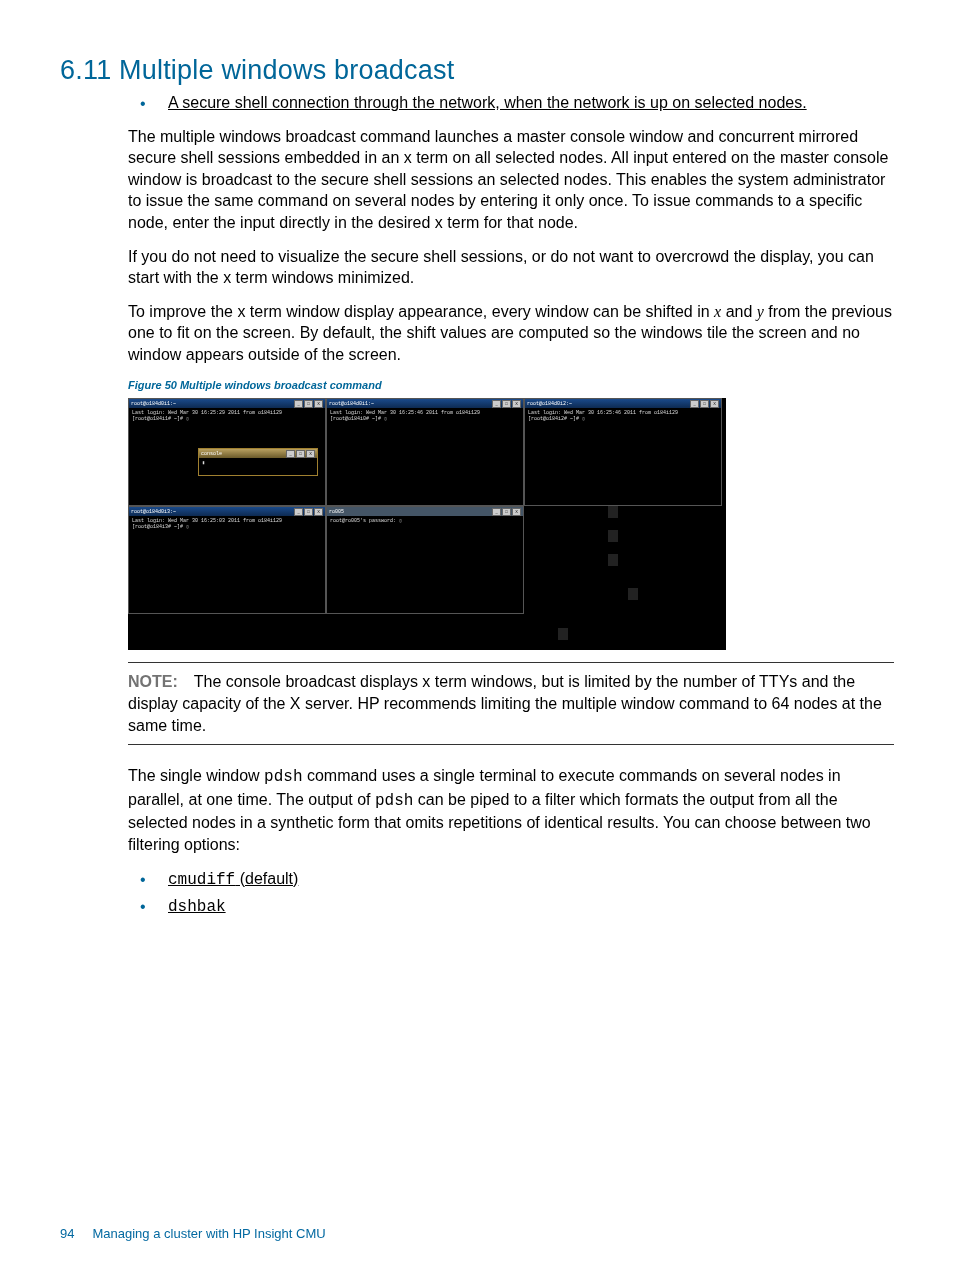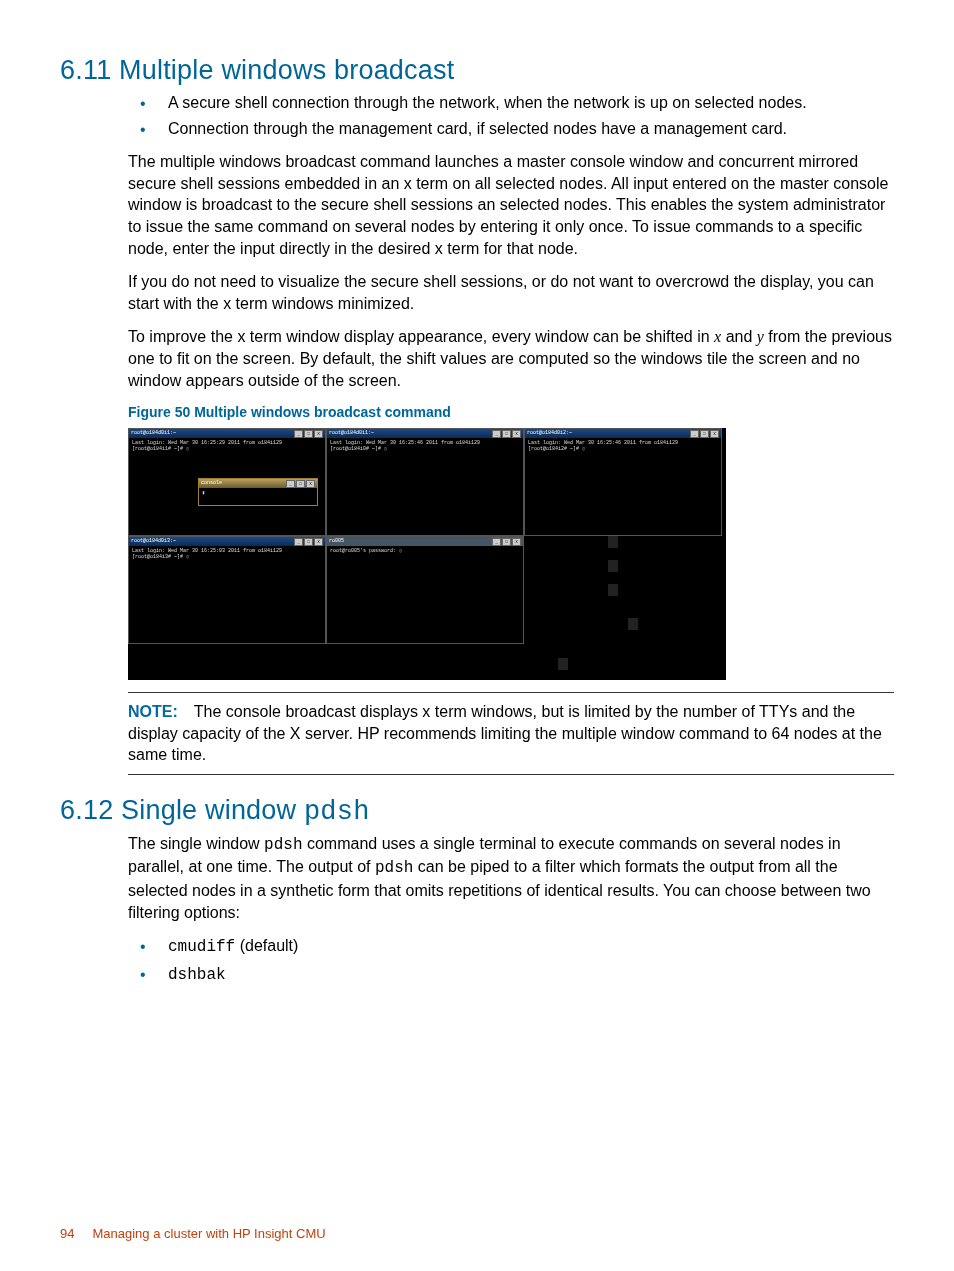--- a/index.html
+++ b/index.html
@@ -38,45 +38,47 @@
   }
   ul.bullets {
     list-style: none;
     padding: 0;
     margin: 0 0 12px 0;
   }
   ul.bullets li {
     position: relative;
     padding-left: 40px;
     margin: 4px 0;
+    text-decoration: underline;
   }
   ul.bullets li::before {
     content: "•";
     position: absolute;
     left: 12px;
     top: 1px;
     color: #006699;
     font-size: 16px;
   }
   .italic { font-style: italic; font-family: "Times New Roman", serif; }
   .figcaption {
     font-weight: bold;
     color: #006699;
-    font-size: 14px;
+    font-size: 11px;
     margin: 2px 0 6px 0;
+    font-style: italic;
   }
   .note-row {
     margin: 12px 0 20px 0;
     border-top: 1px solid #333;
     border-bottom: 1px solid #333;
     padding: 8px 0;
   }
   .note-row .nlabel {
     font-weight: bold;
-    color: #0369a1;
+    color: #737373;
     margin-right: 16px;
   }
   .mono { font-family: "Courier New", monospace; font-size: 16px; }
   .mono-head { font-family: "Courier New", monospace; }
 
   
   .figure-wrap {
     width: 598px;
     height: 252px;
     position: relative;
@@ -137,36 +139,35 @@
     right: 0;
     width: 10px;
     background: repeating-linear-gradient(#222 0 12px, #000 12px 24px);
   }
 
   .footer {
     position: absolute;
     bottom: 30px;
     left: 60px;
     font-size: 13px;
-    color: #c2410c;
+    color: #0369a1;
   }
   .footer .pnum { margin-right: 18px; }
 </style>
 </head>
 <body>
 
 <div class="page">
 
   <h2 class="section-heading">6.11 Multiple windows broadcast</h2>
 
   <div class="body-block">
 
     <ul class="bullets">
       <li>A secure shell connection through the network, when the network is up on selected nodes.</li>
-      <li>Connection through the management card, if selected nodes have a management card.</li>
     </ul>
 
     <p>The multiple windows broadcast command launches a master console window and concurrent mirrored secure shell sessions embedded in an x term on all selected nodes. All input entered on the master console window is broadcast to the secure shell sessions an selected nodes. This enables the system administrator to issue the same command on several nodes by entering it only once. To issue commands to a specific node, enter the input directly in the desired x term for that node.</p>
 
     <p>If you do not need to visualize the secure shell sessions, or do not want to overcrowd the display, you can start with the x term windows minimized.</p>
 
     <p>
       <span>To improve the x term window display appearance, every window can be shifted in </span><span class="italic">x</span><span> and </span><span class="italic">y</span><span> from the previous one to fit on the screen. By default, the shift values are computed so the windows tile the screen and no window appears outside of the screen.</span>
     </p>
 
@@ -246,23 +247,20 @@
         <div class="scroll-edge" style="left: 480px; top: 108px; height: 72px;"></div>
         <div class="scroll-edge" style="left: 500px; top: 190px; height: 20px;"></div>
         <div class="scroll-edge" style="left: 430px; top: 230px; height: 22px;"></div>
       </div>
 
     <div class="note-row">
       <span class="nlabel">NOTE:</span><span>The console broadcast displays x term windows, but is limited by the number of TTYs and the display capacity of the X server. HP recommends limiting the multiple window command to 64 nodes at the same time.</span>
     </div>
   </div>
 
-  <h2 class="section-heading">
-    <span>6.12 Single window </span><span class="mono-head">pdsh</span>
-  </h2>
 
   <div class="body-block">
     <p>
       <span>The single window </span><span class="mono">pdsh</span><span> command uses a single terminal to execute commands on several nodes in parallel, at one time. The output of </span><span class="mono">pdsh</span><span> can be piped to a filter which formats the output from all the selected nodes in a synthetic form that omits repetitions of identical results. You can choose between two filtering options:</span>
     </p>
 
     <ul class="bullets">
       <li>
         <span class="mono">cmudiff</span><span> (default)</span>
       </li>

